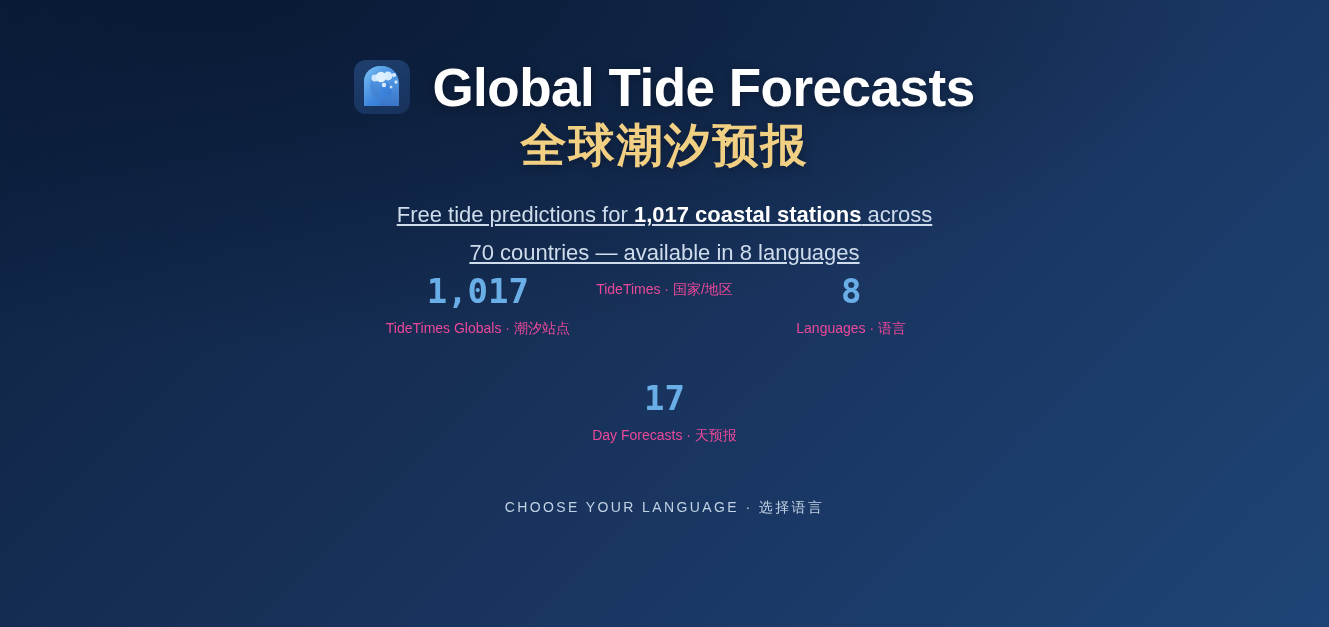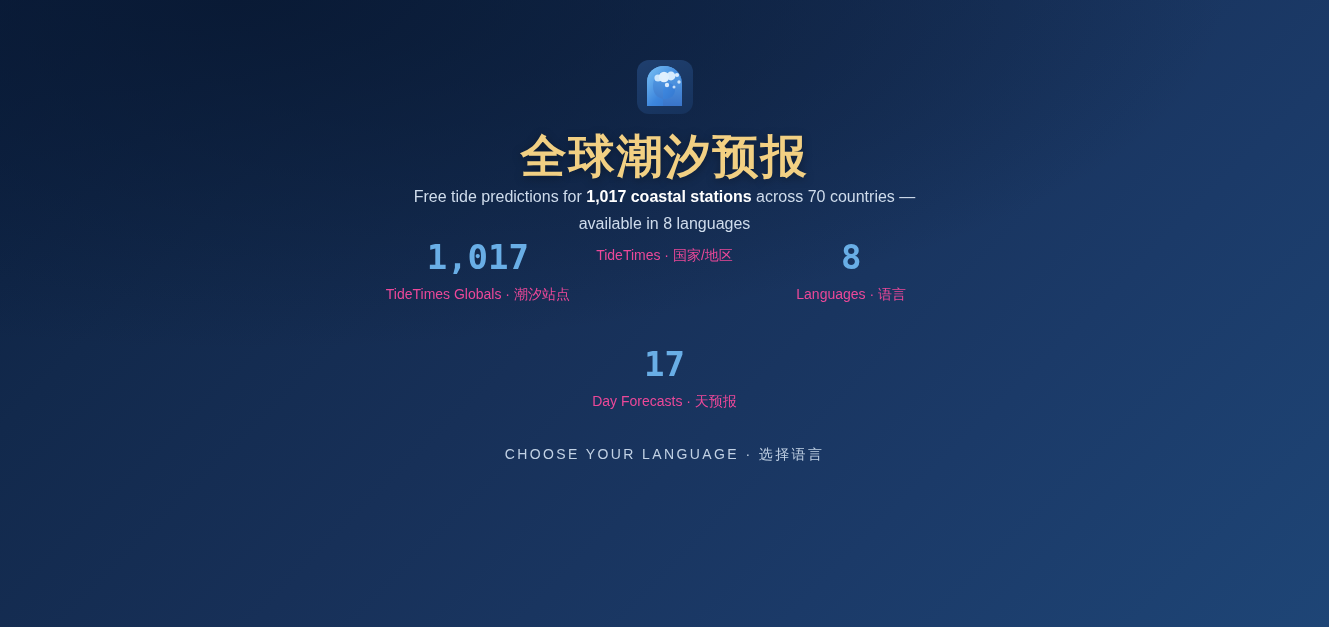--- a/index.html
+++ b/index.html
@@ -54,35 +54,37 @@
     font-size: 53px;
     font-weight: bold;
     letter-spacing: -0.5px;
     color: #ffffff;
     line-height: 1.0;
     text-shadow: 0 2px 10px rgba(0,0,0,0.35);
     white-space: nowrap;
   }
 
   .title-zh {
-    margin-top: 16px;
+    margin-top: 5px;
     font-size: 46px;
     font-weight: bold;
     color: #f2d083;
     letter-spacing: 2px;
     line-height: 1.15;
     text-shadow: 0 2px 10px rgba(0,0,0,0.35);
   }
 
   .subtitle {
+    margin-top: 24px;
     width: 560px;
     text-align: center;
-    font-size: 16px;
+    font-size: 22px;
     line-height: 1.72;
     color: #cfdcec;
+    text-decoration: underline;
   }
   .subtitle b { color: #ffffff; font-weight: bold; }
 
   
   .stats {
     width: 560px;
     display: flex;
     flex-wrap: wrap;
     justify-content: center;
     row-gap: 42px;
@@ -103,21 +105,21 @@
   .stat-label {
     margin-top: 8px;
     font-size: 14px;
     color: #ec4899;
     line-height: 1.3;
     white-space: nowrap;
   }
 
   
   .lang-prompt {
-    margin-top: 36px;
+    margin-top: 55px;
     font-size: 14px;
     letter-spacing: 2.4px;
     color: #c2d2e5;
     text-transform: uppercase;
   }
 </style>
 </head>
 <body>
 
 <div class="page">
@@ -144,20 +146,21 @@
                  L26 46 L10 46 Z" fill="url(#waveGrad)"></path>
         <circle cx="27" cy="17" r="5.2" fill="#e8f4ff" opacity="0.95"></circle>
         <circle cx="34" cy="16" r="4.4" fill="#dcefff" opacity="0.95"></circle>
         <circle cx="21" cy="18" r="3.6" fill="#dcefff" opacity="0.9"></circle>
         <circle cx="40" cy="15" r="2.1" fill="#e8f4ff" opacity="0.9"></circle>
         <circle cx="42" cy="22" r="1.7" fill="#e8f4ff" opacity="0.85"></circle>
         <circle cx="30" cy="25" r="2.2" fill="#eaf5ff" opacity="0.9"></circle>
         <circle cx="37" cy="27" r="1.5" fill="#eaf5ff" opacity="0.8"></circle>
       </svg>
     </div>
+    <h1 class="title-en">Global Tide Forecasts</h1>
   </div>
 
   <h2 class="title-zh">全球潮汐预报</h2>
 
   <p class="subtitle">
     <span>Free tide predictions for </span><b>1,017 coastal stations</b><span> across 70 countries — available in 8 languages</span>
   </p>
 
   <div class="stats">
     <div class="stat">

